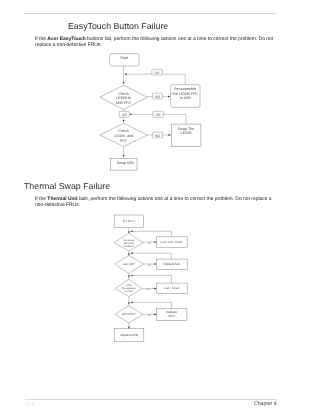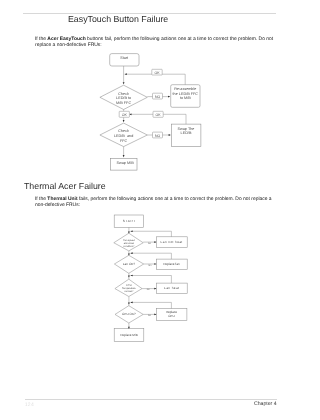--- a/index.html
+++ b/index.html
@@ -14,21 +14,21 @@
   .fc{position:absolute;}
   .fc text{font-family:"Liberation Sans",sans-serif;fill:#4b4b4b;}
 </style>
 </head>
 <body>
 
 <div class="page">
 
   <div class="rule" style="left:23px;top:13px;width:253px;"></div>
 
-  <div class="h1" style="left:24px;top:14px;padding-left:44px;">EasyTouch Button Failure</div>
+  <div class="h1" style="left:24px;top:21px;padding-left:44px;">EasyTouch Button Failure</div>
   <div class="para" style="left:35px;top:36.5px;">
     <span>If the </span><b>Acer EasyTouch</b><span> buttons fail, perform the following actions one at a time to correct the problem. Do not replace a non-defective FRUs:</span>
   </div>
 
   <svg class="fc" style="left:95px;top:48px;" width="120" height="130" viewBox="0 0 120 130">
     <g stroke="#878787" stroke-width="0.55" fill="none">
       <rect x="14.7" y="5.6" width="29.3" height="12.4" rx="2.1"></rect>
       <path d="M28.6,37.2 L52.3,49.3 L28.6,61.5 L4.9,49.3 z"></path>
       <rect x="75.7" y="36.7" width="29.3" height="22.6" rx="1.6"></rect>
       <path d="M28.6,75.1 L52.3,87 L28.6,98.6 L4.9,87 z"></path>
@@ -76,21 +76,21 @@
       <text x="91" y="86.3">LED/B</text>
       <text x="30.1" y="116.2">Swap M/B</text>
       <text x="62" y="25.9" font-size="3.5">OK</text>
       <text x="62.5" y="49.8" font-size="3.5">NO</text>
       <text x="29.3" y="67.9" font-size="3.5">OK</text>
       <text x="63.1" y="67.9" font-size="3.5">OK</text>
       <text x="62.5" y="88.7" font-size="3.5">NO</text>
     </g>
   </svg>
 
-  <div class="h1" style="left:24px;top:181.2px;">Thermal Acer Failure</div>
+  <div class="h1" style="left:24px;top:181.2px;">Thermal Swap Failure</div>
   <div class="para" style="left:35px;top:196.6px;">
     <span>If the </span><b>Thermal Unit</b><span> fails, perform the following actions one at a time to correct the problem. Do not replace a non-defective FRUs:</span>
   </div>
 
   <svg class="fc" style="left:108px;top:210px;" width="95" height="140" viewBox="0 0 95 140">
     <g stroke="#909090" stroke-width="0.55" fill="none">
       <rect x="6.2" y="5" width="29.4" height="12.3"></rect>
       <path d="M20.8,23.2 L35.2,32.75 L20.8,40.9 L5.8,32.75 z"></path>
       <rect x="48.7" y="26.8" width="30.5" height="10.6"></rect>
       <path d="M20.8,45.3 L35.7,54 L20.8,63.3 L6.4,54 z"></path>

